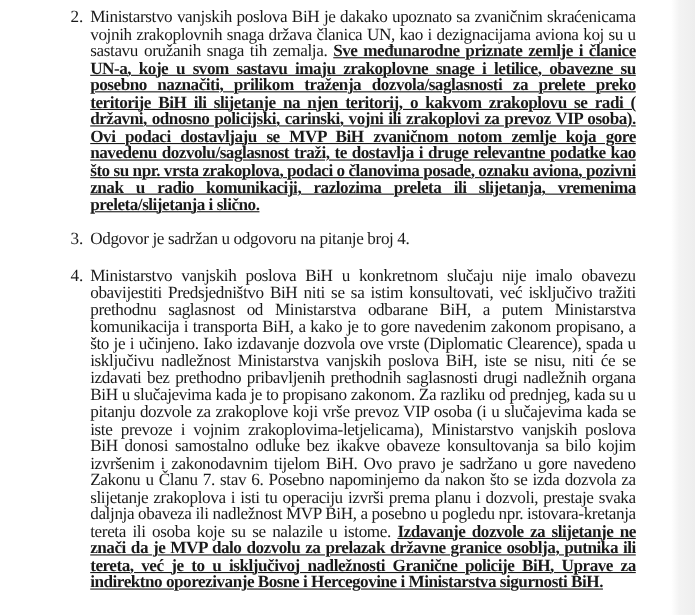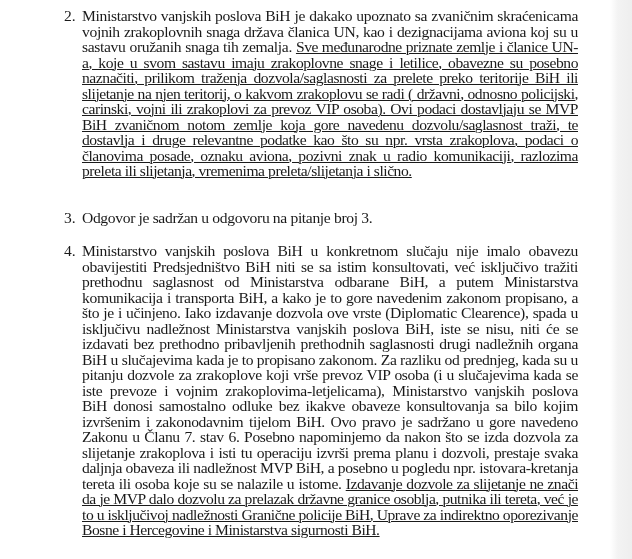--- a/index.html
+++ b/index.html
@@ -48,21 +48,21 @@
     left: 18px;
     top: 0;
     width: 496px;
     font-size: 15.6px;
     line-height: 15.5px;
     text-align: justify;
     letter-spacing: -0.35px;
     word-spacing: 0px;
   }
   .em {
-    font-weight: normal;
+    font-weight: bold;
     text-decoration: underline;
     text-decoration-thickness: 1px;
     text-underline-offset: 1px;
     letter-spacing: -0.45px;
   }
   #item-2 { top: 8px; }
   #item-3 { top: 210px; }
   #item-4 { top: 243px; }
 </style>
 </head>
@@ -70,21 +70,21 @@
 
 <div class="page">
 
   <div class="item" id="item-2">
     <span class="num">2.</span>
     <div class="body"><span>Ministarstvo vanjskih poslova BiH je dakako upoznato sa zvaničnim skraćenicama vojnih zrakoplovnih snaga država članica UN, kao i dezignacijama aviona koj su u sastavu oružanih snaga tih zemalja. </span><span class="em">Sve međunarodne priznate zemlje i članice UN-a, koje u svom sastavu imaju zrakoplovne snage i letilice, obavezne su posebno naznačiti, prilikom traženja dozvola/saglasnosti za prelete preko teritorije BiH ili slijetanje na njen teritorij, o kakvom zrakoplovu se radi ( državni, odnosno policijski, carinski, vojni ili zrakoplovi za prevoz VIP osoba). Ovi podaci dostavljaju se MVP BiH zvaničnom notom zemlje koja gore navedenu dozvolu/saglasnost traži, te dostavlja i druge relevantne podatke kao što su npr. vrsta zrakoplova, podaci o članovima posade, oznaku aviona, pozivni znak u radio komunikaciji, razlozima preleta ili slijetanja, vremenima preleta/slijetanja i slično.</span></div>
   </div>
 
   <div class="item" id="item-3">
     <span class="num">3.</span>
-    <div class="body"><span>Odgovor je sadržan u odgovoru na pitanje broj 3.</span></div>
+    <div class="body"><span>Odgovor je sadržan u odgovoru na pitanje broj 4.</span></div>
   </div>
 
   <div class="item" id="item-4">
     <span class="num">4.</span>
     <div class="body"><span>Ministarstvo vanjskih poslova BiH u konkretnom slučaju nije imalo obavezu obavijestiti Predsjedništvo BiH niti se sa istim konsultovati, već isključivo tražiti prethodnu saglasnost od Ministarstva odbarane BiH, a putem Ministarstva komunikacija i transporta BiH, a kako je to gore navedenim zakonom propisano, a što je i učinjeno. Iako izdavanje  dozvola ove vrste (Diplomatic Clearence), spada u isključivu nadležnost Ministarstva vanjskih poslova BiH, iste se nisu, niti će se izdavati bez prethodno pribavljenih prethodnih saglasnosti drugi nadležnih organa BiH u slučajevima kada je to propisano zakonom. Za razliku od prednjeg, kada su u pitanju dozvole za zrakoplove koji vrše prevoz VIP osoba (i u slučajevima  kada se iste prevoze i vojnim zrakoplovima-letjelicama), Ministarstvo vanjskih poslova BiH donosi samostalno odluke bez ikakve obaveze konsultovanja sa bilo kojim izvršenim i zakonodavnim tijelom BiH. Ovo pravo je sadržano u gore navedeno Zakonu u Članu 7. stav 6. Posebno napominjemo da nakon što se izda dozvola za slijetanje zrakoplova i isti tu operaciju izvrši prema planu i dozvoli, prestaje svaka daljnja obaveza ili nadležnost MVP BiH, a posebno u pogledu npr. istovara-kretanja tereta ili osoba koje su se nalazile u istome. </span><span class="em">Izdavanje dozvole za slijetanje ne znači da je MVP dalo dozvolu za prelazak državne granice osoblja, putnika ili tereta, već je to u isključivoj nadležnosti Granične policije BiH, Uprave za indirektno oporezivanje Bosne i Hercegovine i Ministarstva sigurnosti BiH.</span></div>
   </div>
 
   <div class="edge-shade"></div>
 </div>
 

